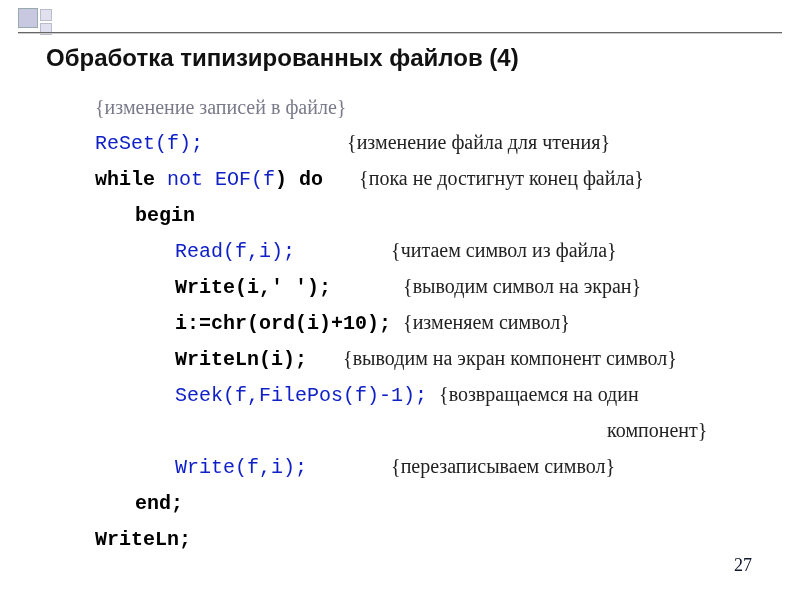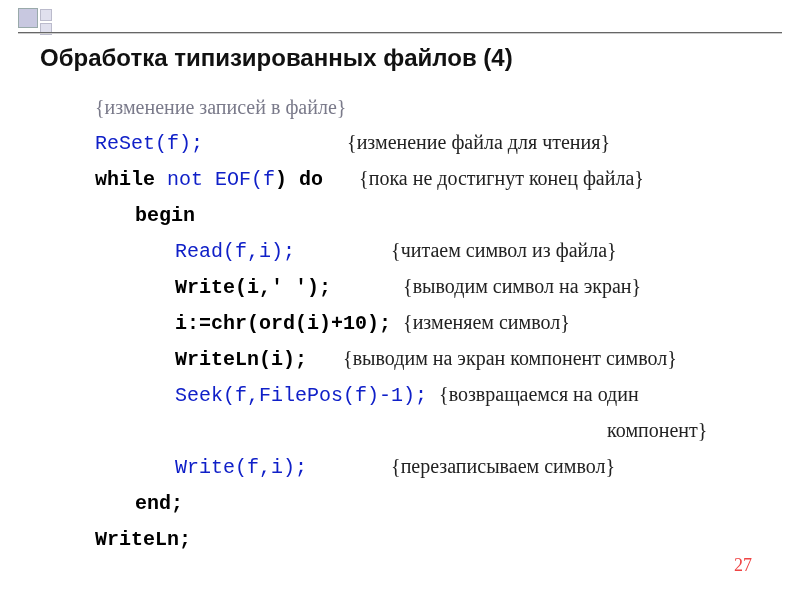--- a/index.html
+++ b/index.html
@@ -33,21 +33,21 @@
   .decor .col2 { display: flex; flex-direction: column; gap: 2px; padding-top: 1px; }
   .hr {
     position: absolute;
     left: 18px; right: 18px; top: 32px;
     height: 0;
     border-top: 1px solid #666;
     border-bottom: 1px solid #ccc;
   }
   .title {
     position: absolute;
-    left: 40px;
+    left: 46px;
     top: 44px;
     font-size: 24px;
     font-weight: bold;
     color: #111;
     font-family: Arial, Helvetica, sans-serif;
   }
   .body {
     position: absolute;
     left: 82px;
     top: 90px;
@@ -61,21 +61,21 @@
   .kw   { font-family: "Courier New", Courier, monospace; font-weight: normal; color: #1020c8; }
   .cm   { font-family: "Times New Roman", Times, serif; font-weight: normal; color: #222; }
   .cmhead { color: #7a7a8a; }
   .line { white-space: pre; }
   .ind1 { padding-left: 40px; }
   .ind2 { padding-left: 80px; }
   .pagenum {
     position: absolute;
     right: 48px;
     bottom: 24px;
-    color: #ef4444;
+    color: #0f172a;
     font-size: 18px;
     font-family: "Times New Roman", Times, serif;
   }
 </style>
 </head>
 <body>
 
 <div class="slide">
 
   <div class="decor">

